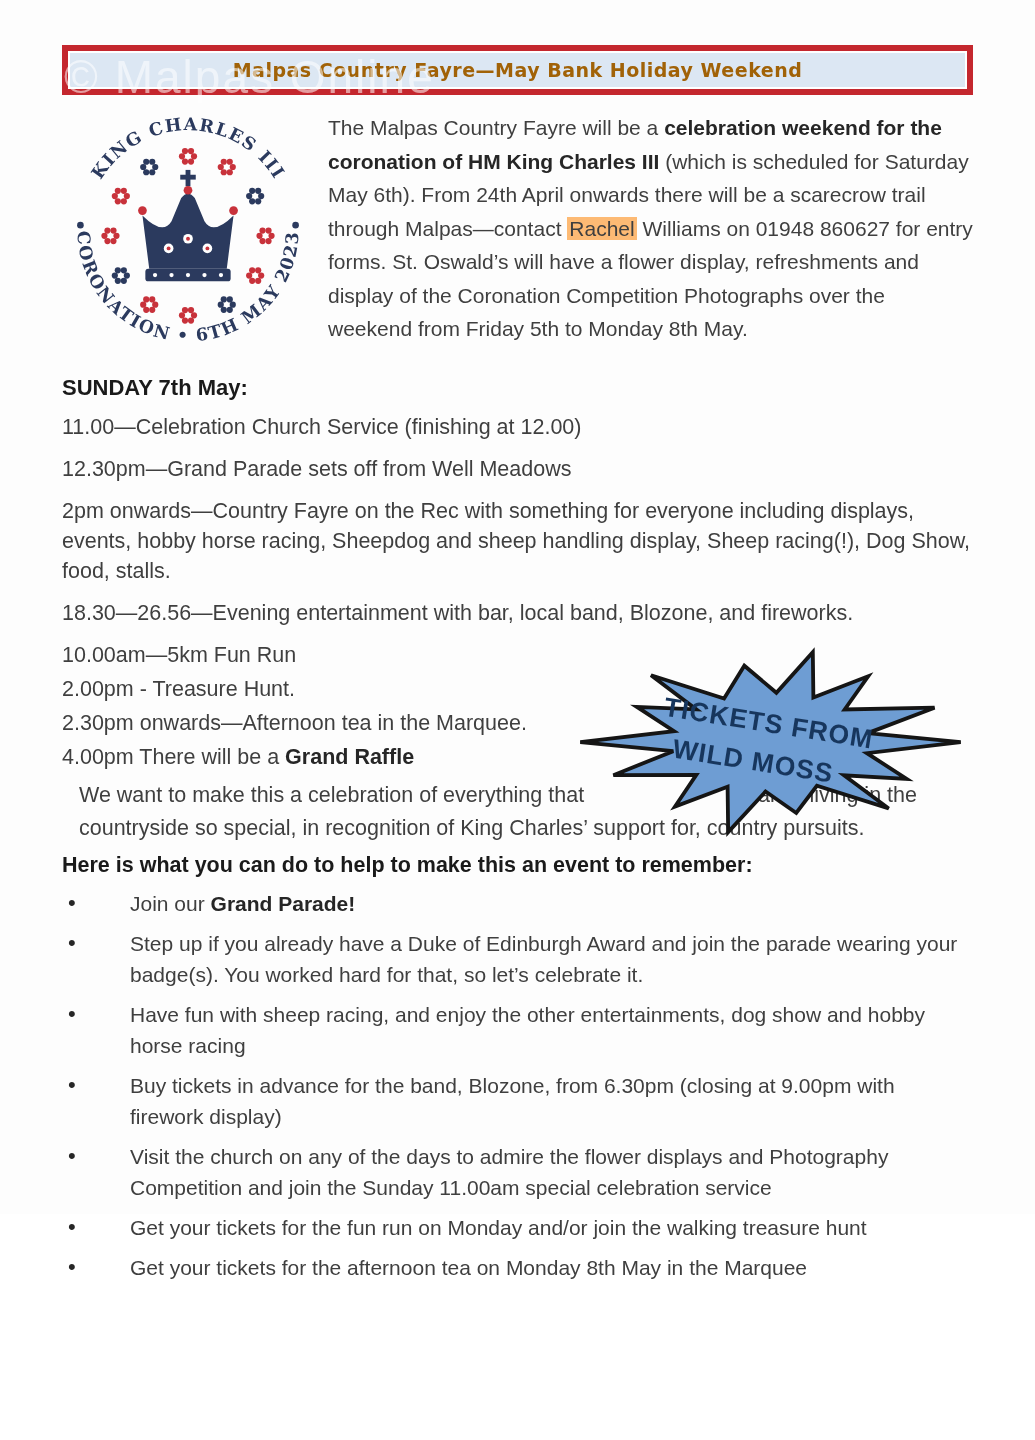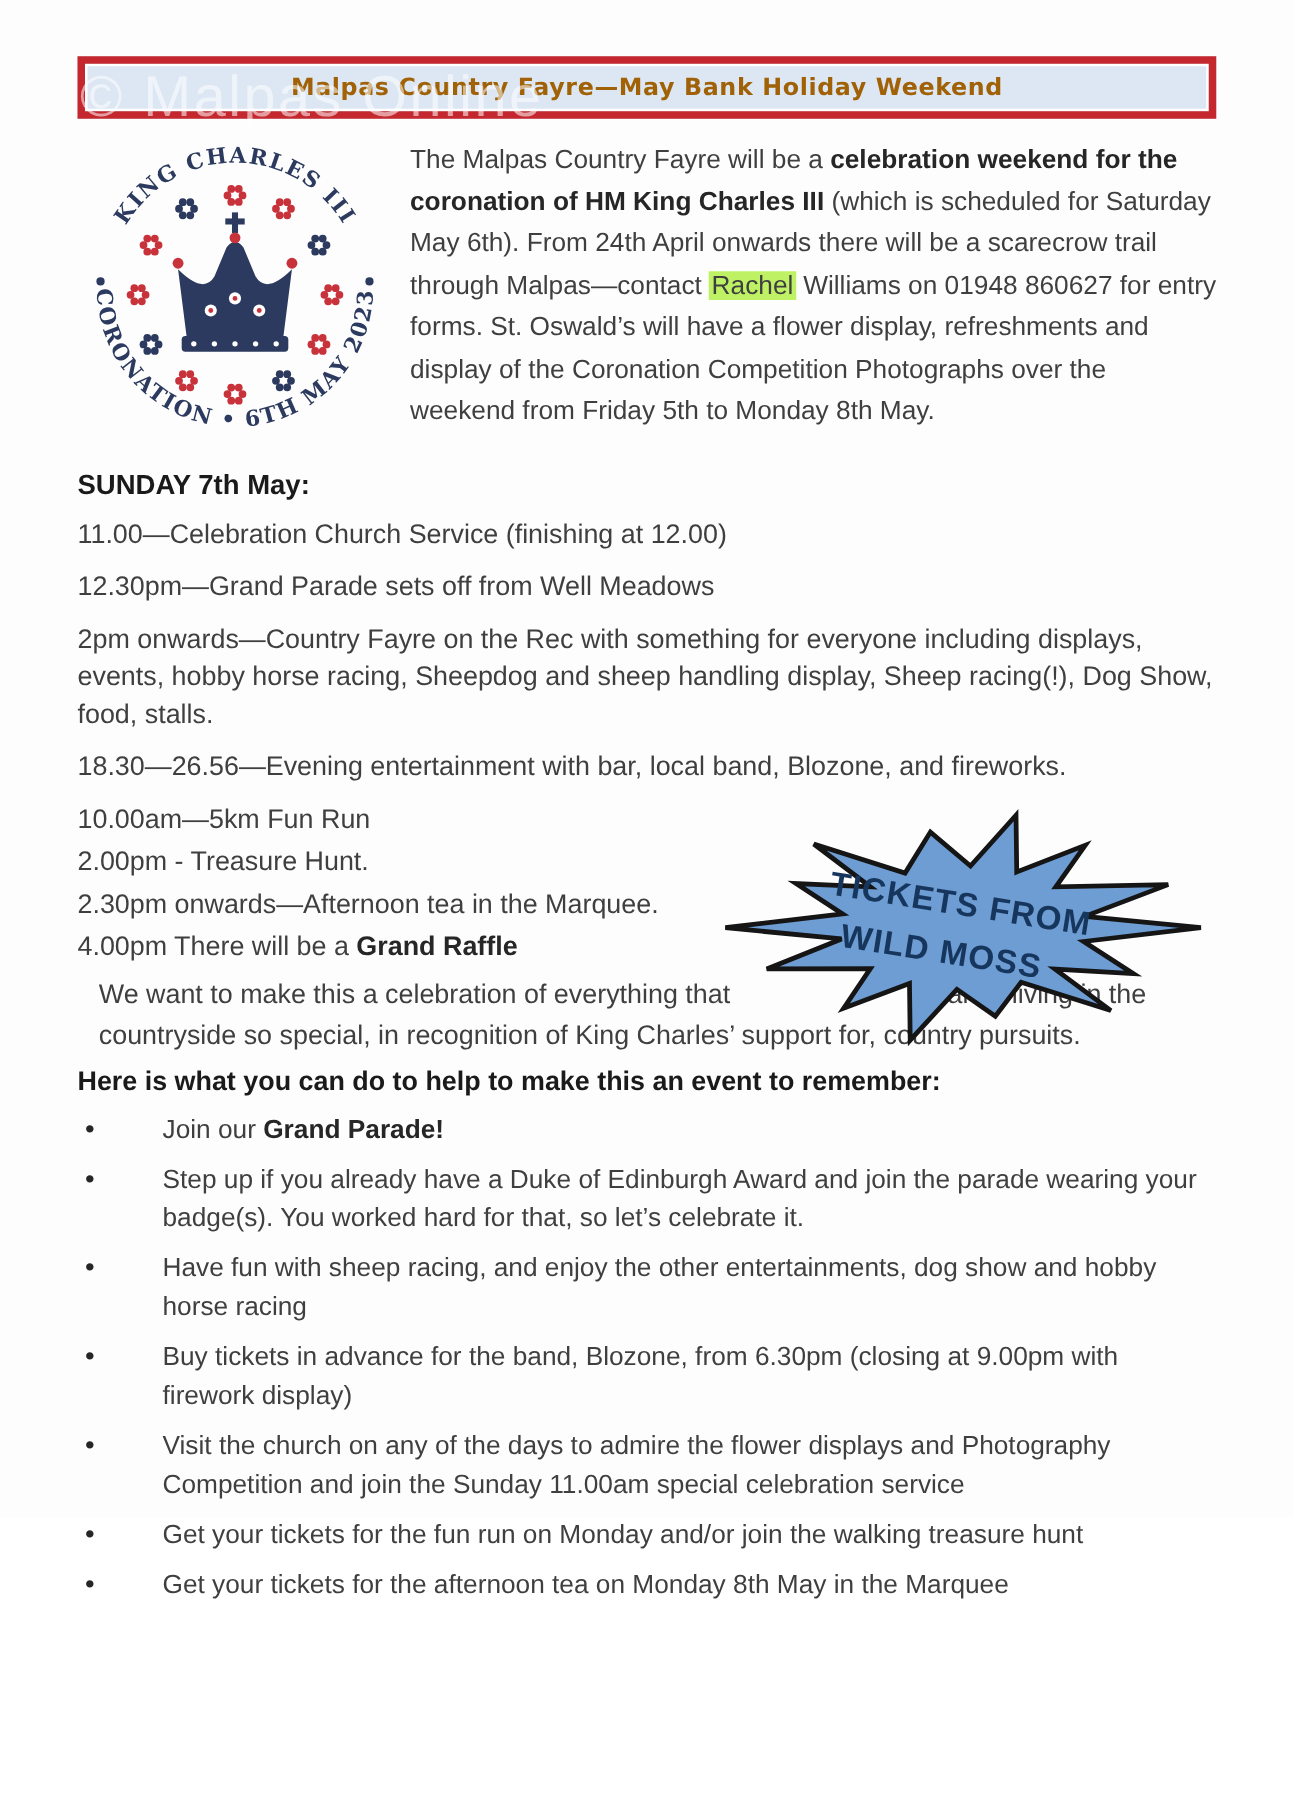--- a/index.html
+++ b/index.html
@@ -18,21 +18,21 @@
   .header-title{font-family:"DejaVu Sans",sans-serif;font-size:19px;font-weight:700;
                 color:#a16207;letter-spacing:.5px;white-space:nowrap;}
   
   .intro-row{display:flex;gap:14px;margin-top:4px;}
   .emblem{flex:0 0 252px;height:262px;}
   .emblem svg{width:252px;height:262px;display:block;}
   .arc{font-family:"DejaVu Serif",serif;font-size:18px;letter-spacing:1.5px;
        fill:#2b3a5e;font-weight:600;}
   .intro{flex:1;font-size:21px;line-height:33.5px;margin:12px 0 0;}
   b{color:#262626;}
-  .hl{background:#bef264;color:inherit;padding:0 2px;}
+  .hl{background:#fdba74;color:inherit;padding:0 2px;}
   
   .sched-head{font-weight:700;color:#1a1a1a;font-size:22px;margin:14px 0 11px;}
   .sched{font-size:21.5px;line-height:30px;margin:0 0 12px;}
   .mon{margin:0 0 4px;}
   .celebration{font-size:21.5px;line-height:33px;margin:7px 17px 0;}
   .gap{display:inline-block;width:150px;}
   .help-head{font-weight:700;color:#1a1a1a;font-size:21.5px;margin:8px 0 10px;}
   .bullets{list-style:none;margin:0;padding:0;}
   .bullets li{position:relative;padding-left:68px;font-size:21px;
               line-height:31px;margin-bottom:9px;}

